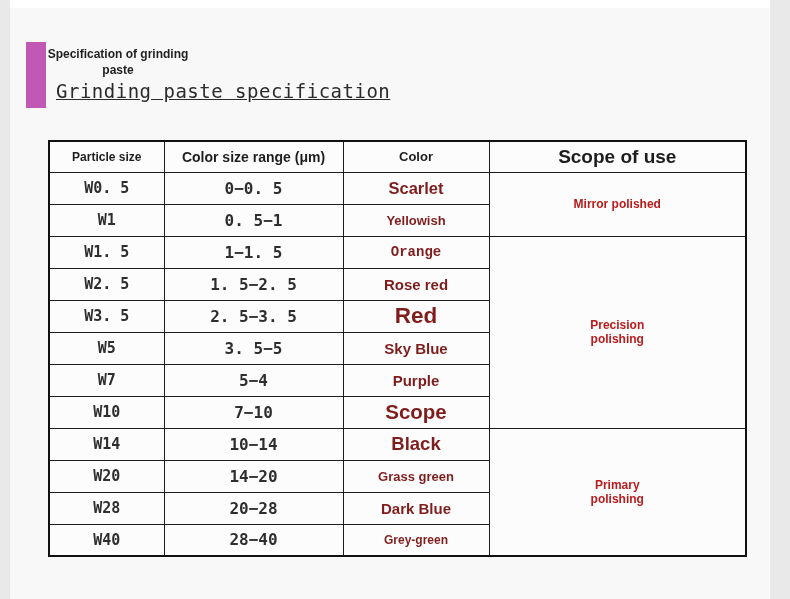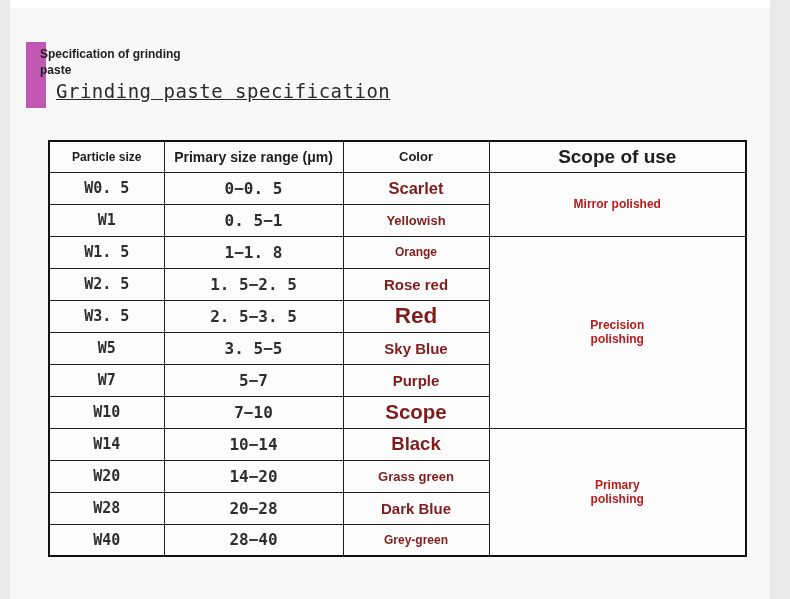--- a/index.html
+++ b/index.html
@@ -14,21 +14,21 @@
   .edge-right { left:770px; width:20px; }
   .top-strip  { position:absolute; left:10px; top:0; width:760px; height:8px; background:#ffffff; }
 
   .accent-bar {
     position:absolute; left:26px; top:42px; width:20px; height:66px;
     background:#c158b4;
   }
   .subtitle {
     position:absolute; left:40px; top:46px; width:156px;
     font-size:12px; font-weight:bold; color:#1f1f1f;
-    text-align:left; line-height:16px; white-space:pre-line;
+    text-align:center; line-height:16px; white-space:pre-line;
   }
   .main-title {
     position:absolute; left:56px; top:80px;
     font-family:"DejaVu Sans Mono", monospace;
     font-size:19px; color:#2b2b2b; letter-spacing:0.5px;text-decoration:underline;
   }
 
   table.spec-table {
     position:absolute; left:48px; top:140px;
     border-collapse:collapse; table-layout:fixed;
@@ -57,21 +57,21 @@
     font-weight:bold; font-size:16px; color:#2e2e2e;
   }
   td.col-color { font-weight:bold; color:#7f1d1d; }
   td.col-scope {
     font-weight:bold; font-size:12px; color:#b91c1c;
     white-space:pre-line; line-height:14px;
   }
 
   .ts-xs   { font-size:12px; }
   .ts-sm   { font-size:13px; }
-  .ts-base { font-size:12px; }
+  .ts-base { font-size:14px;font-family:Liberation Mono, monospace; }
   .ts-md   { font-size:15px; }
   .ts-lg   { font-size:16.5px; }
   .ts-xl   { font-size:18.5px; }
   .ts-xxl  { font-size:20.5px; }
   .ts-xxxl { font-size:22.5px; }
 </style>
 </head>
 <body style="background: rgb(248, 248, 248);">
 
 <div class="edge-strip edge-left" style="background: rgb(233, 233, 233);"></div>
@@ -86,40 +86,40 @@
 <table class="spec-table">
   <colgroup>
     <col style="width:115px">
     <col style="width:179px">
     <col style="width:146px">
     <col style="width:257px">
   </colgroup>
   <thead>
     <tr>
       <th class="h-particle">Particle size</th>
-      <th class="h-range">Primary size range (μm)</th>
+      <th class="h-range">Color size range (μm)</th>
       <th class="h-color">Color</th>
       <th class="h-scope">Scope of use</th>
     </tr>
   </thead>
   <tbody id="spec-tbody">
       <tr>
     <td class="col-particle">W0. 5</td>
     <td class="col-range">0−0. 5</td>
     <td class="col-color ts-lg">Scarlet</td>
   <td rowspan="2" class="col-scope">Mirror polished</td>
       </tr>
       <tr>
     <td class="col-particle">W1</td>
     <td class="col-range">0. 5−1</td>
     <td class="col-color ts-sm">Yellowish</td>
   </tr>
       <tr>
     <td class="col-particle">W1. 5</td>
-    <td class="col-range">1−1. 8</td>
+    <td class="col-range">1−1. 5</td>
     <td class="col-color ts-base">Orange</td>
   <td rowspan="6" class="col-scope">Precision
 polishing</td>
       </tr>
       <tr>
     <td class="col-particle">W2. 5</td>
     <td class="col-range">1. 5−2. 5</td>
     <td class="col-color ts-md">Rose red</td>
   </tr>
       <tr>
@@ -127,21 +127,21 @@
     <td class="col-range">2. 5−3. 5</td>
     <td class="col-color ts-xxxl">Red</td>
   </tr>
       <tr>
     <td class="col-particle">W5</td>
     <td class="col-range">3. 5−5</td>
     <td class="col-color ts-md">Sky Blue</td>
   </tr>
       <tr>
     <td class="col-particle">W7</td>
-    <td class="col-range">5−7</td>
+    <td class="col-range">5−4</td>
     <td class="col-color ts-md">Purple</td>
   </tr>
       <tr>
     <td class="col-particle">W10</td>
     <td class="col-range">7−10</td>
     <td class="col-color ts-xxl">Scope</td>
   </tr>
       <tr>
     <td class="col-particle">W14</td>
     <td class="col-range">10−14</td>

